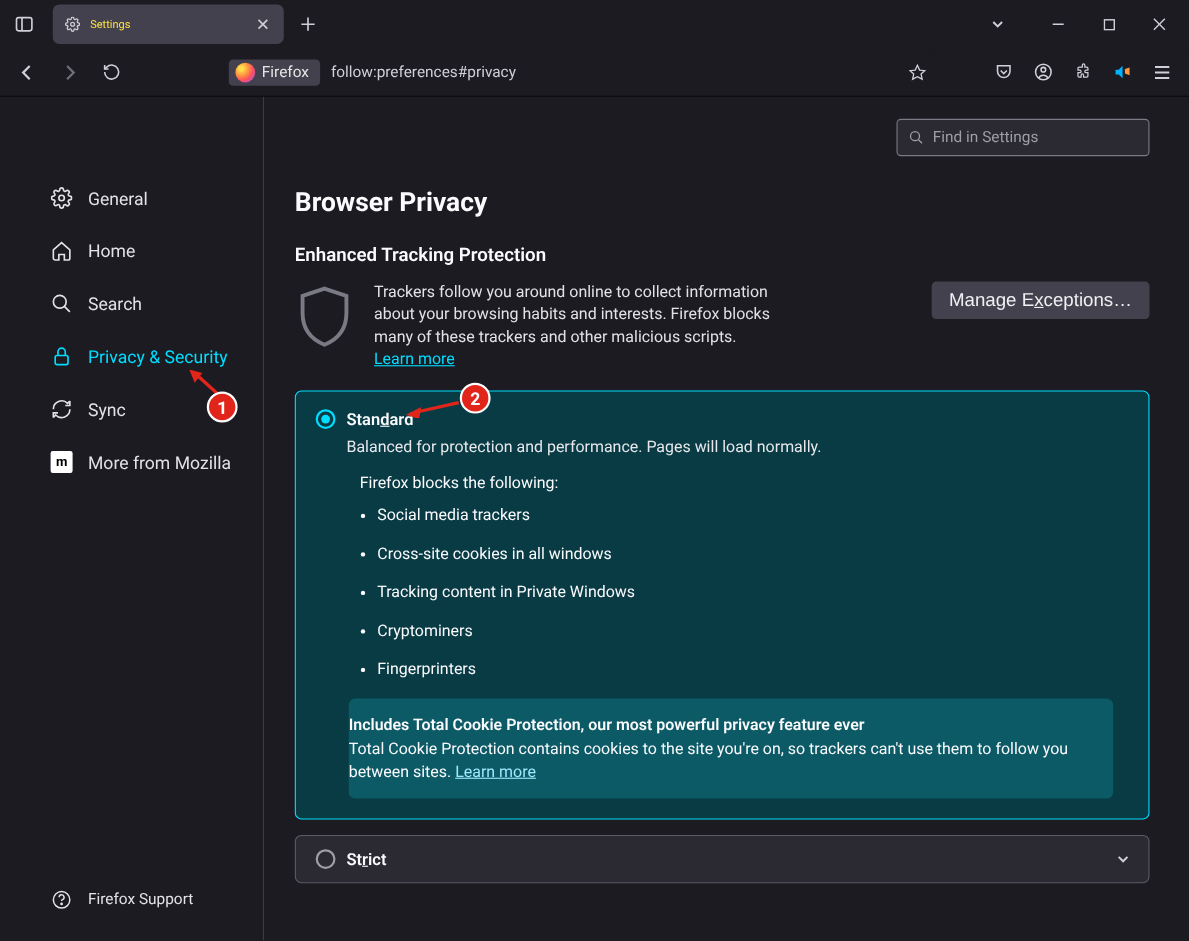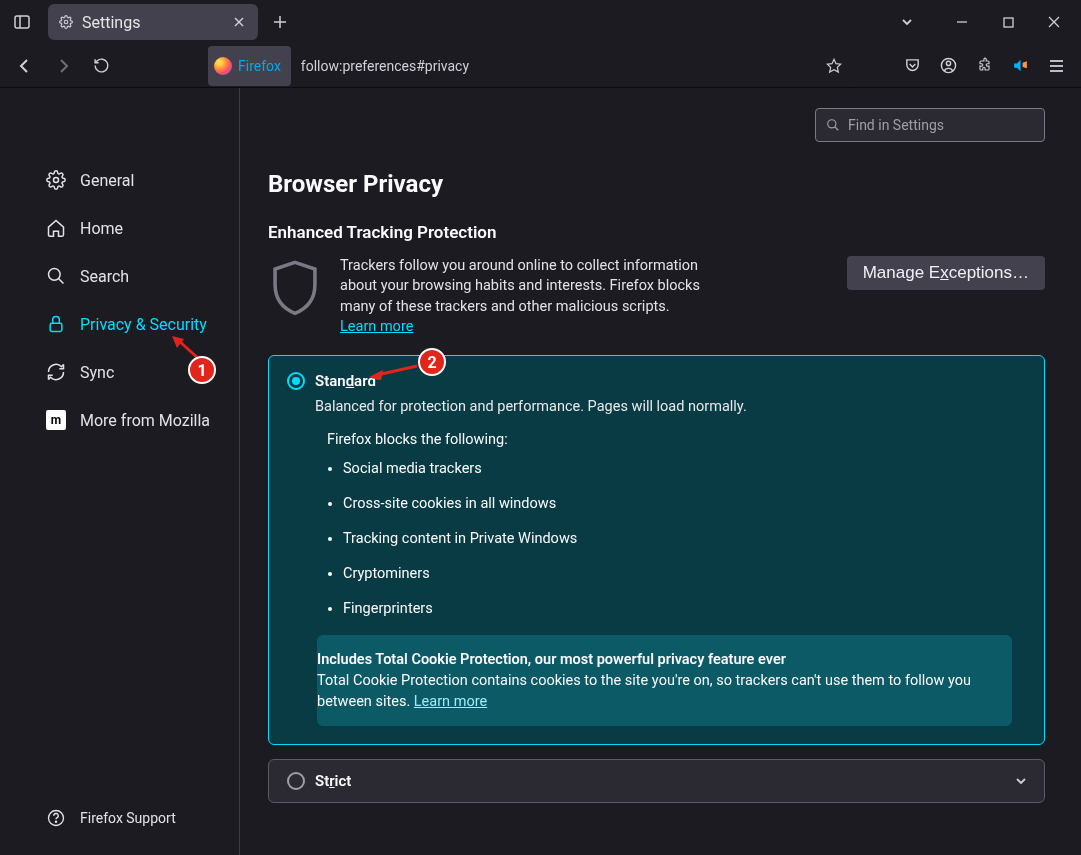--- a/index.html
+++ b/index.html
@@ -30,21 +30,21 @@
     align-items: center;
     background: #42414d;
     border-radius: 6px;
     height: 36px;
     padding: 0 10px;
     margin-left: 8px;
     min-width: 210px;
     position: relative;
   }
   .tab-icon { width:16px;height:16px;margin-right:8px;display:flex;align-items:center;justify-content:center;color:#cfcfd8;}
-  .tab-title { color: #e5e5e5; font-size: 16px; flex:1;}
+  .tab-title { color: #fde047; font-size: 10px; flex:1;}
   .tab-close { width:18px;height:18px;display:flex;align-items:center;justify-content:center;color:#cfcfd8;}
   .newtab { width:32px;height:32px;display:flex;align-items:center;justify-content:center;color:#cfcfd8;margin-left:6px;}
   .titlebar-spacer { flex:1; }
   .chev-down { width:32px;height:32px;display:flex;align-items:center;justify-content:center;color:#cfcfd8;margin-right:16px;}
   .win-controls { display:flex;}
   .win-btn { width:46px;height:32px;display:flex;align-items:center;justify-content:center;color:#cfcfd8;}
   
   .toolbar {
     height: 44px;
     background: #1c1b22;
@@ -63,24 +63,24 @@
     border-radius:6px;
     display:flex;
     align-items:center;
     margin-left: 82px;
     padding:0 4px;
   }
   .identity {
     display:flex;align-items:center;
     background:#42414d;
     border-radius:4px;
-    height:40px;
+    height:24px;
     padding:0 10px 0 6px;
     gap:6px;
-    color:#0ea5e9;
+    color:#e5e5e5;
   }
   .ff-logo {
     width:18px;height:18px;border-radius:50%;
     background: radial-gradient(circle at 30% 30%, #ffde4a 10%, #ff9640 35%, #ff4f5e 60%, #9059ff 95%);
   }
   .url-text { margin-left:10px;color:#cfcfd8;font-size:14px;flex:1;}
   .bookmark-star { width:28px;height:28px;display:flex;align-items:center;justify-content:center;color:#cfcfd8;}
   .right-tools { margin-left:auto;display:flex;gap:2px;}
   
   .content-area { display:flex; height: calc(855px - 88px); }

